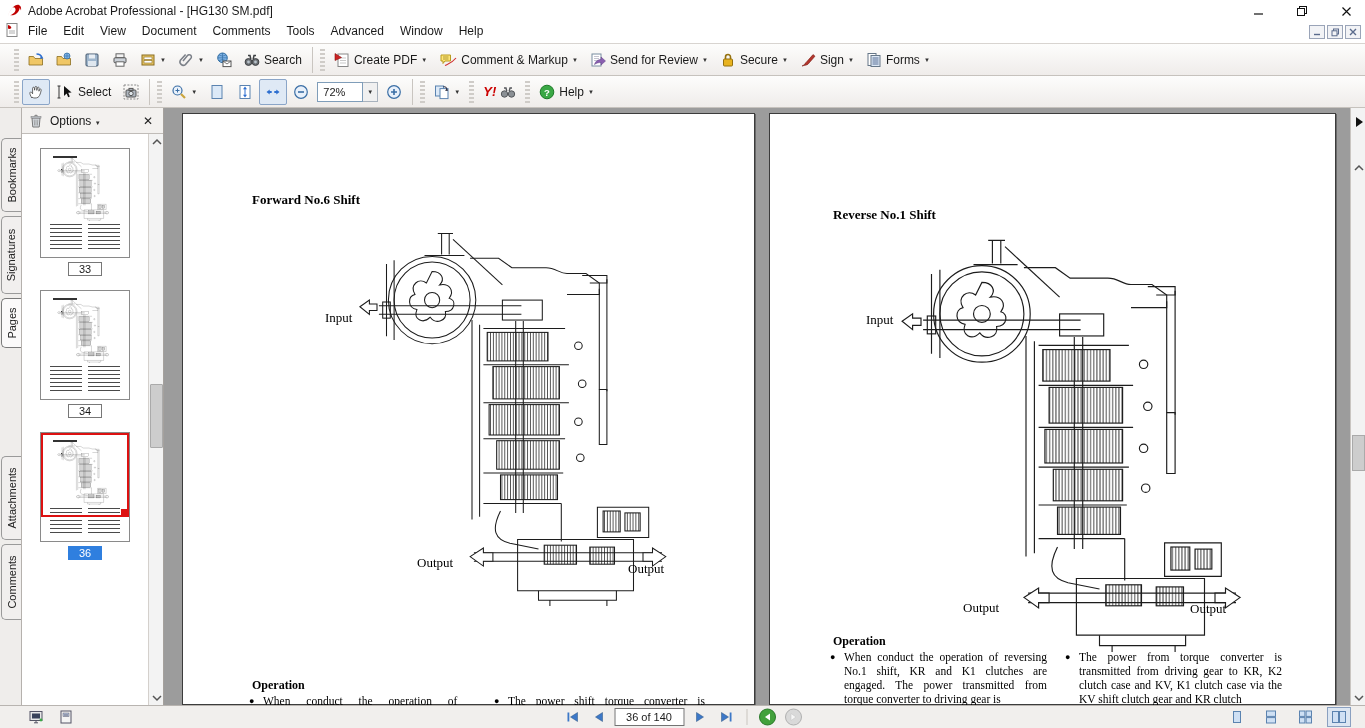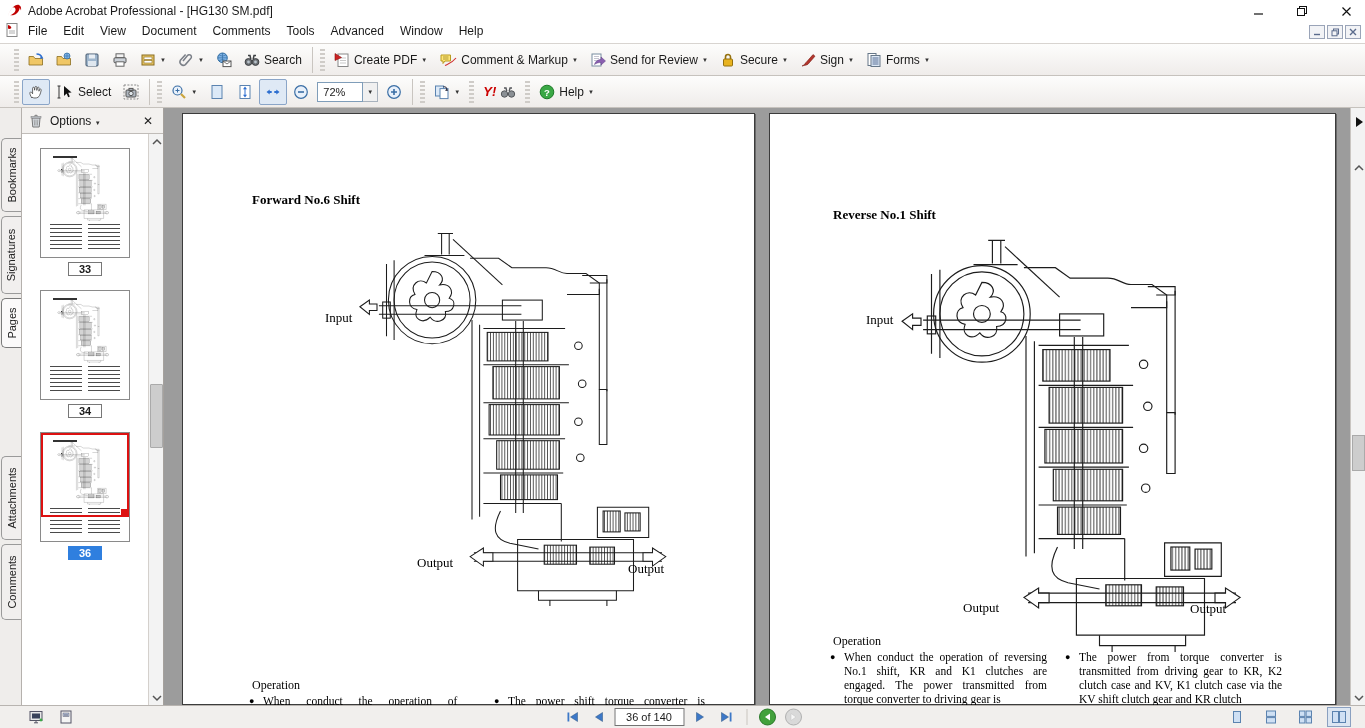--- a/index.html
+++ b/index.html
@@ -35,42 +35,42 @@
   
   .main { height:597px; display:flex; position:relative; background:#9c9c9c; }
   .tabstrip { width:22px; background:#efedeb; border-right:1px solid #b5b1ad; position:relative; }
   .tab { position:absolute; left:1px; width:20px; background:#f1efee; border:1px solid #9a9a9a; border-right:none; border-radius:5px 0 0 5px; display:flex; align-items:center; justify-content:center; cursor:default; }
   .tab span { transform:rotate(-90deg); white-space:nowrap; font-size:11px; color:#222; }
   .tab.active { background:#fbfafa; border-color:#7a7a7a; }
 
   .panel { width:142px; background:#ffffff; border-right:1px solid #a5a19d; position:relative; }
   .panel-header { height:26px; background:#f3f1ef; border-bottom:1px solid #c0bcb8; display:flex; align-items:center; padding:0 6px; gap:6px; }
   .panel-header .phx { margin-left:auto; font-size:12px; color:#222; padding:0 4px; }
-  .thumb-list { position:absolute; top:26px; left:0; right:15px; bottom:0; overflow:hidden;font-weight:bold; }
+  .thumb-list { position:absolute; top:26px; left:0; right:15px; bottom:0; overflow:hidden; }
   .thumb-item { width:90px; margin:14px auto 0 auto; text-align:center; }
   .thumb-box { width:90px; height:110px; background:#fff; border:1px solid #8a8a8a; position:relative; }
   .thumb-box svg.mini { position:absolute; left:13px; top:8px; width:64px; height:64px; }
   .mini-h { position:absolute; left:12px; top:7px; width:24px; height:2px; background:#333; }
   .mini-txt { position:absolute; left:9px; right:9px; bottom:7px; height:26px;
       background:linear-gradient(90deg, transparent 0 46%, #fff 46% 54%, transparent 54%),
                  repeating-linear-gradient(180deg,#4a4a4a 0 1px, transparent 1px 4px); }
   .sel-overlay { position:absolute; left:0; top:0; right:0; height:78%; border:2px solid #dd1111; }
   .sel-overlay::after { content:""; position:absolute; right:-2px; bottom:-2px; width:8px; height:8px; background:#dd1111; }
   .thumb-label { display:inline-block; min-width:34px; margin-top:4px; border:1px solid #777; background:#fff; font-size:11px; padding:0 3px; }
   .thumb-label.active { background:#2f7fdf; border-color:#2f7fdf; color:#fff; }
 
   .pscroll { position:absolute; top:26px; right:0; bottom:0; width:15px; background:#f3f3f3; border-left:1px solid #d4d0cc; }
   .sarrow { width:15px; height:15px; display:flex; align-items:center; justify-content:center; }
   .pthumb { position:absolute; left:1px; width:13px; background:#cdcdcd; border:1px solid #aaa; border-radius:1px; }
 
   .docarea { flex:1; position:relative; overflow:hidden; background:#9c9c9c; }
   .page { position:absolute; background:#ffffff; border:1px solid #3c3c3c; box-shadow:1px 1px 0 #6a6a6a; font-family:"Liberation Serif", serif; color:#000; }
   .pg-heading { position:absolute; font-weight:bold; font-size:13px; }
   .pg-label { position:absolute; font-size:13px; }
-  .pg-subheading { position:absolute; font-weight:normal; font-size:12px; }
+  .pg-subheading { position:absolute; font-weight:bold; font-size:12px; }
   .diagram { position:absolute; }
   .op-row { position:absolute; display:flex; overflow:hidden; }
   .op-item { display:flex; font-size:11.5px; line-height:14px; }
   .op-item .b { width:14px; flex:none; font-size:9px; }
   .op-item p { flex:1; text-align:justify; margin:0; }
 
   .vscroll { width:15px; background:#f3f3f3; border-left:1px solid #c9c5c1; position:relative; }
   .vthumb { position:absolute; left:1px; width:13px; background:#cdcdcd; border:1px solid #aaa; }
 
   

